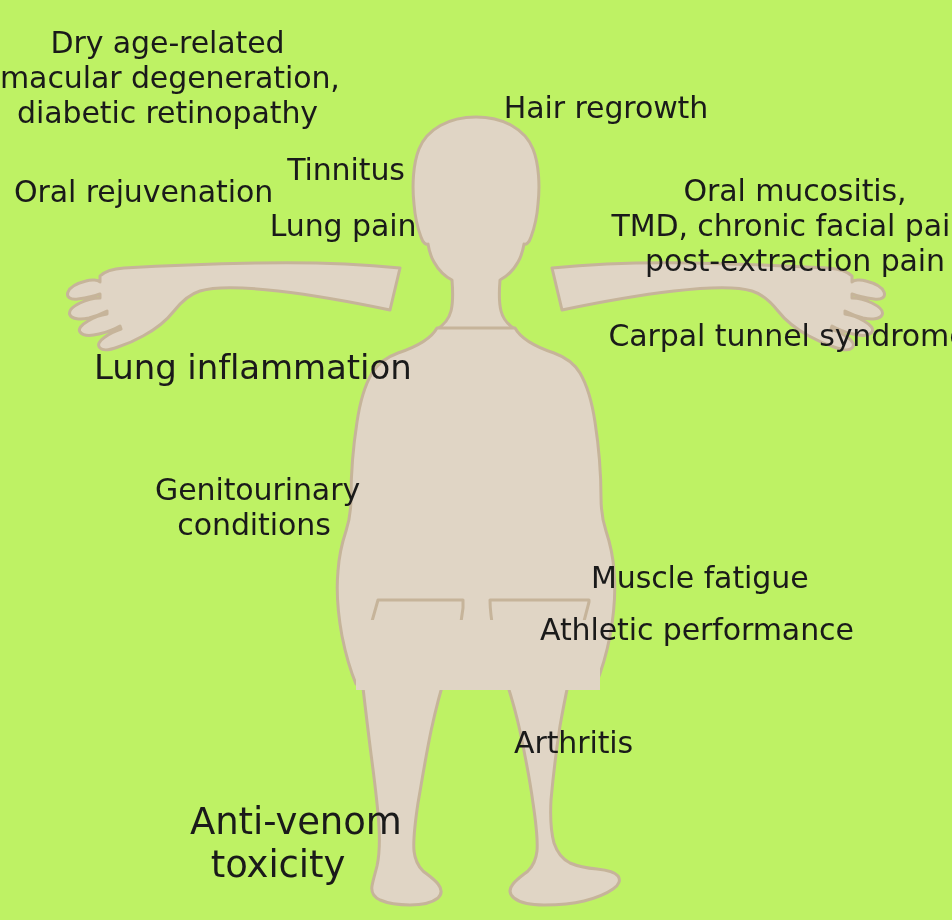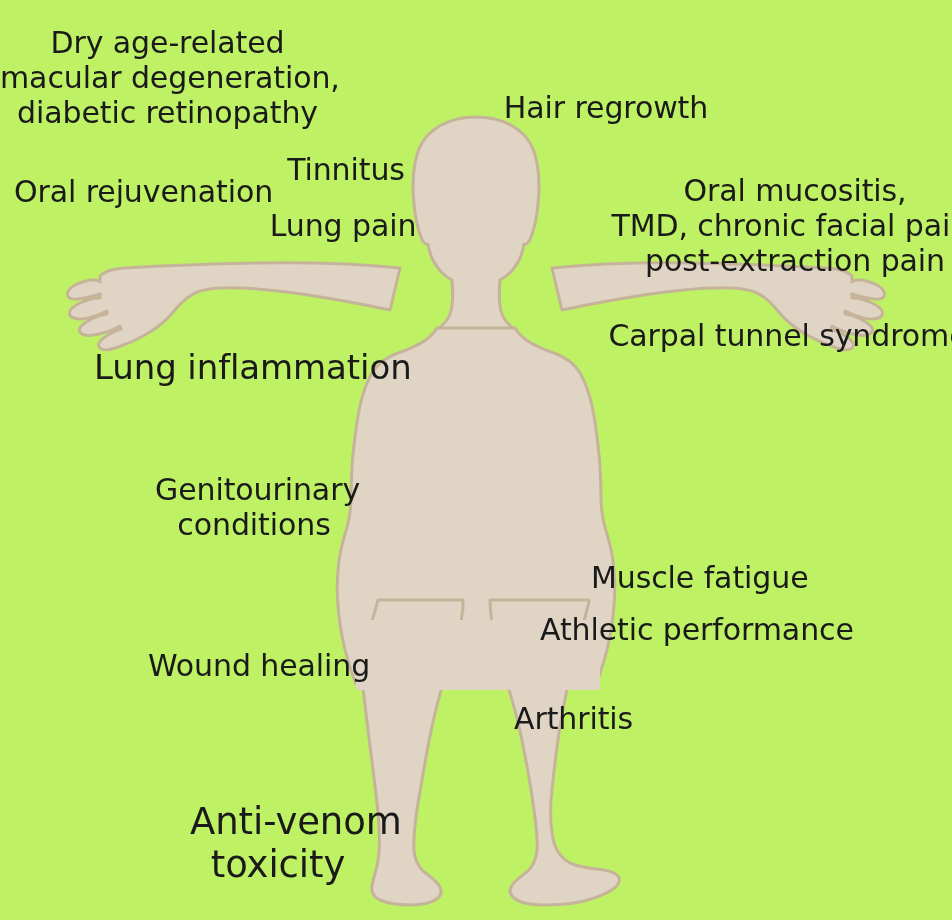--- a/index.html
+++ b/index.html
@@ -362,21 +362,20 @@
 
 
   <div class="label c" style="left: 155px; top: 473px; width: 198px; font-size: 30px;">Genitourinary
 conditions</div>
 
   <div class="label c" style="left: 548px; top: 561px; width: 208px; font-size: 30px; margin-left: 43px;">Muscle fatigue</div>
 
 
   <div class="label c" style="left: 540px; top: 613px; width: 300px; font-size: 30px;">Athletic performance</div>
 
-  <div class="label c" style="left: 148px; top: 649px; width: 212px; font-size: 30px;">Wound healing</div>
-
-  <div class="label c" style="left: 514px; top: 702px; width: 118px; font-size: 30px;">Arthritis</div>
+
+  <div class="label c" style="left: 514px; top: 726px; width: 118px; font-size: 30px;">Arthritis</div>
 
   <div class="label c" style="left: 190px; top: 801px; width: 176px; font-size: 37px;">Anti-venom
 toxicity</div>
 
 
 </div>
 
 </body></html>

